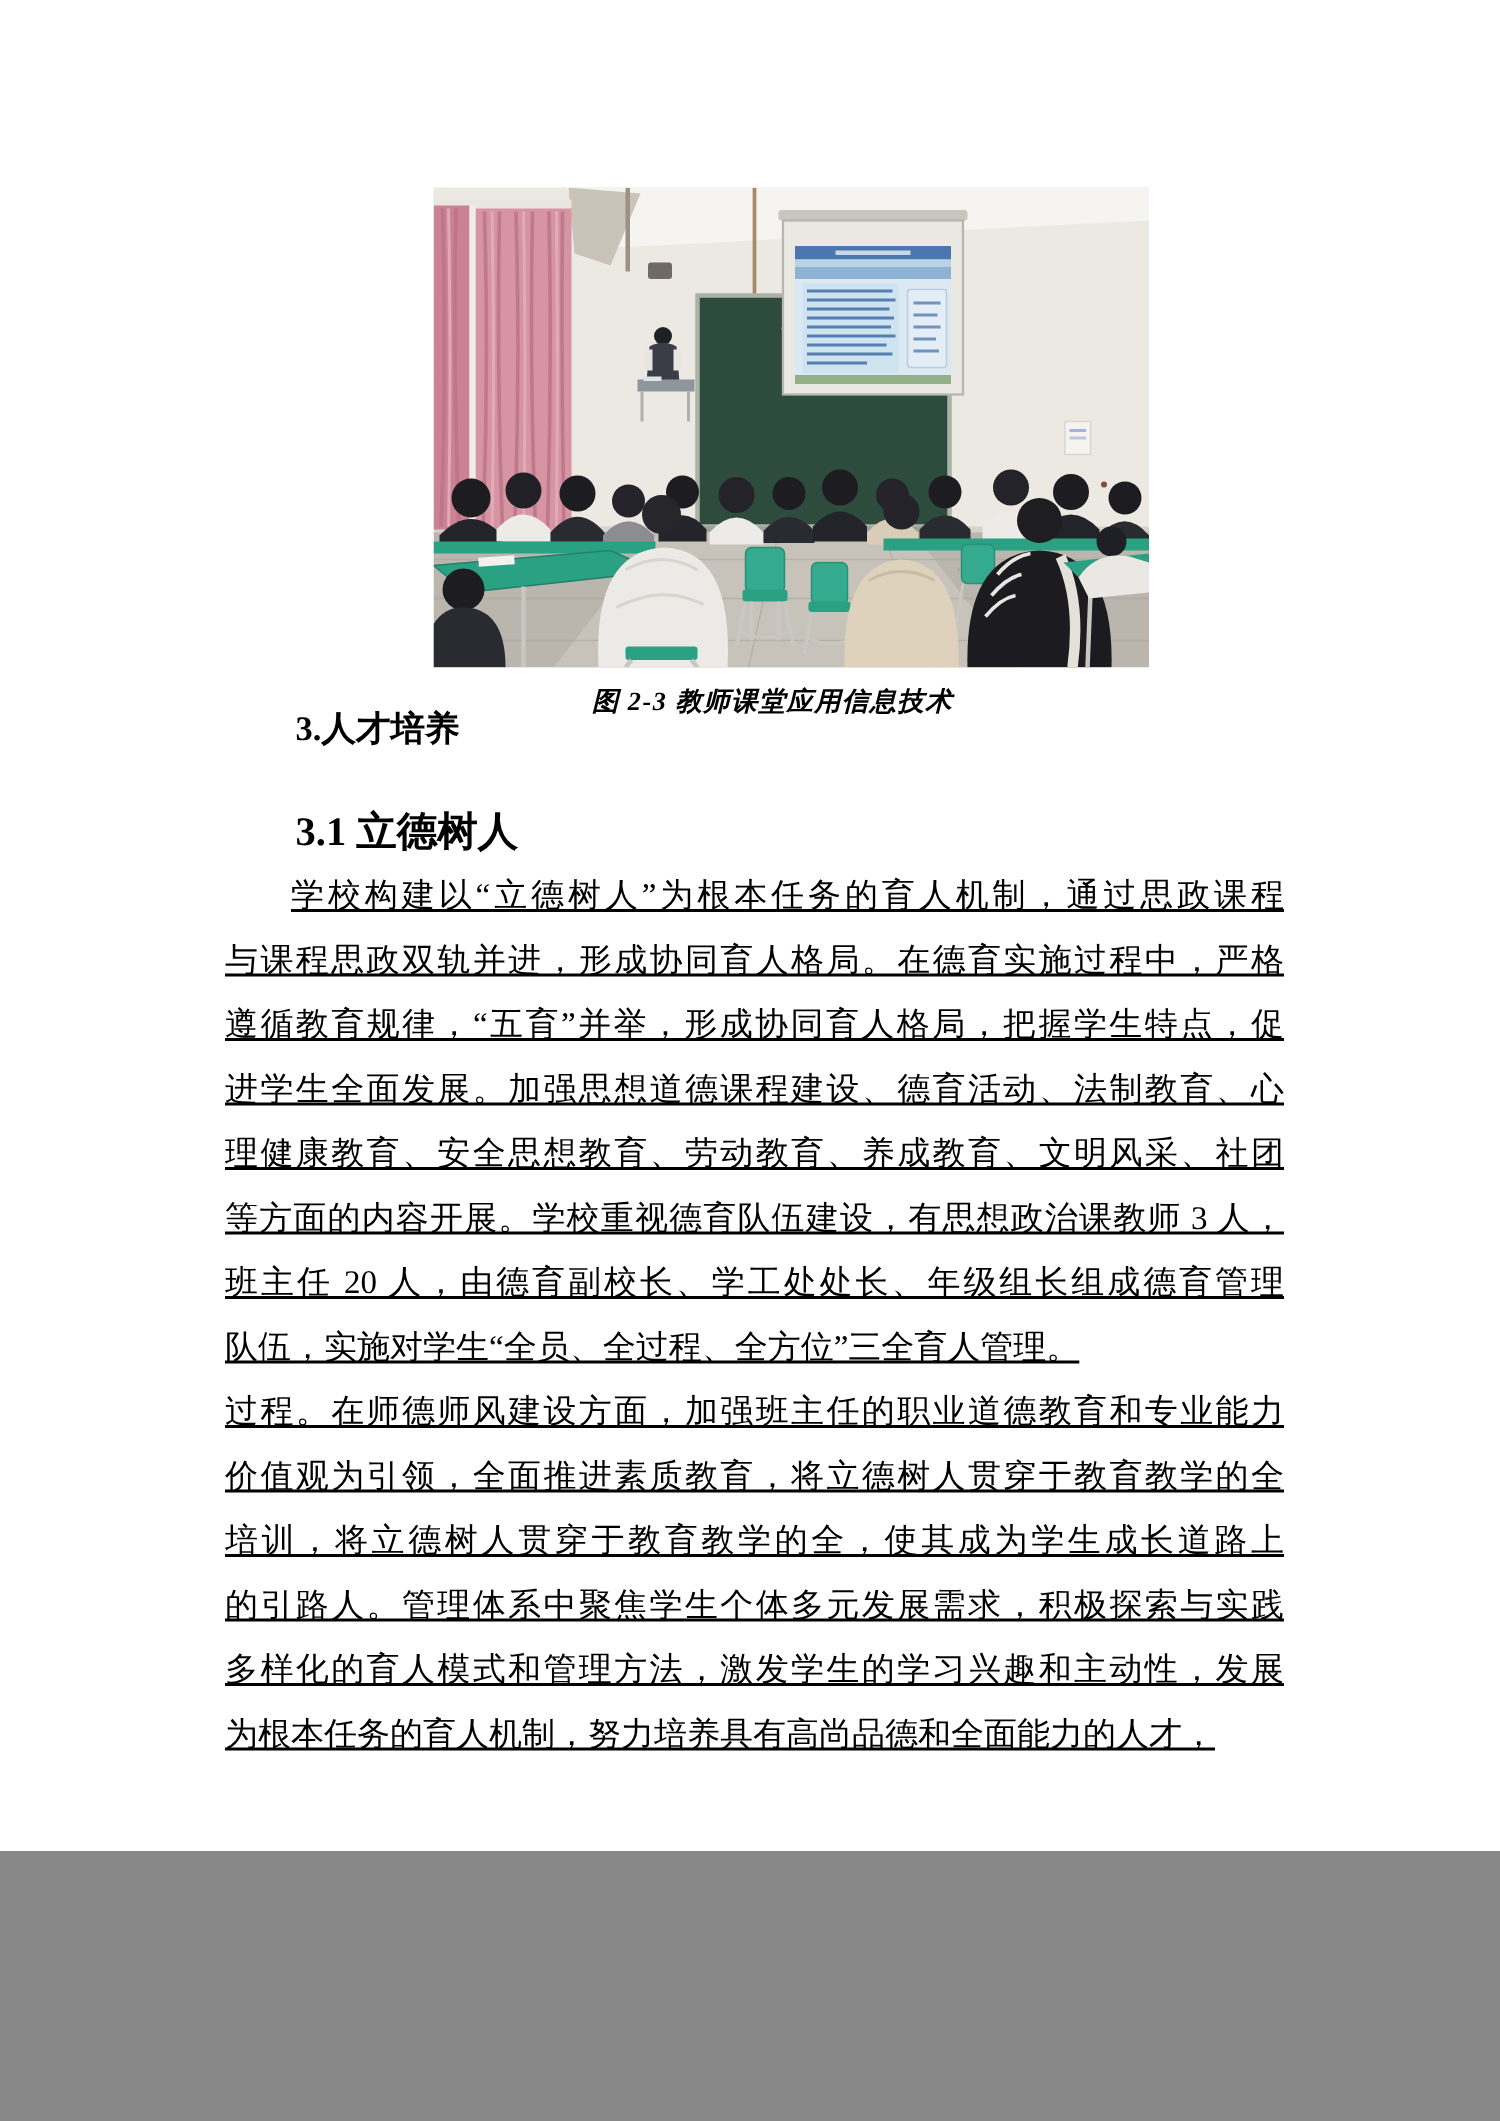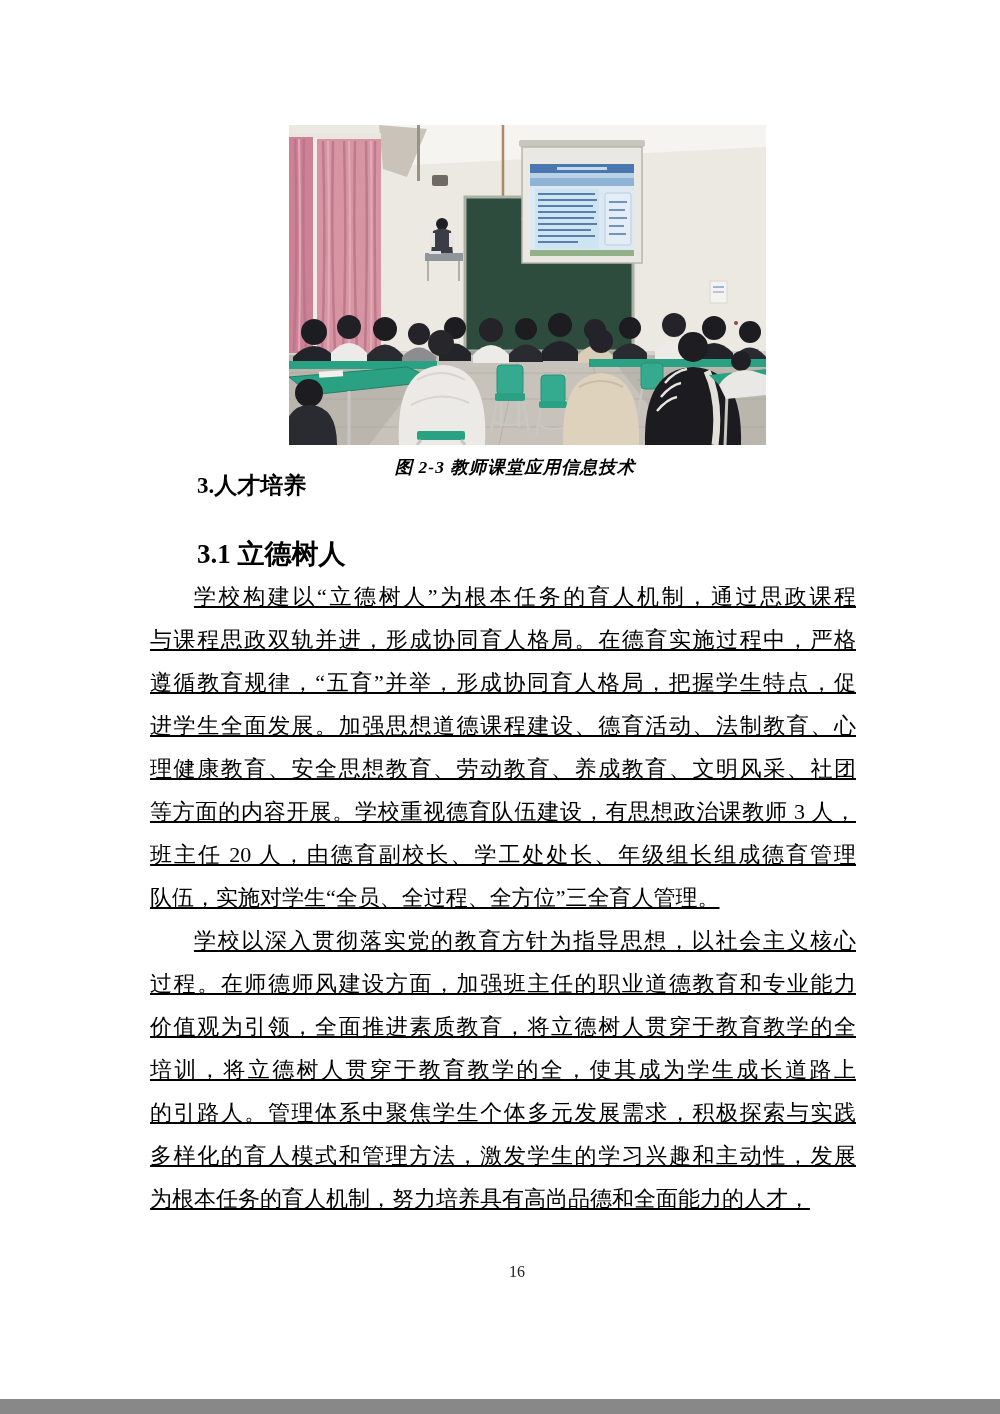--- a/index.html
+++ b/index.html
@@ -1,18 +1,18 @@
 <!DOCTYPE html>
 <html><head>
 <meta charset="utf-8">
 <style>
   html,body{margin:0;padding:0;background:#888;}
   .page{
     position:relative;
-    width:1000px;height:1399px;
+    width:1000px;height:1234px;
     margin:0 auto;
     background:#ffffff;
     font-family:"Liberation Serif","DejaVu Serif",serif;
     color:#000;
     overflow:hidden;
   }
   .figure{position:absolute;left:289px;top:125px;width:477px;}
   .photo{width:477px;height:320px;overflow:hidden;background:#ece9e3;}
   .photo svg{display:block;}
   .caption{
@@ -271,21 +271,20 @@
       <div class="line first">学校构建以“立德树人”为根本任务的育人机制，通过思政课程</div>
       <div class="line">与课程思政双轨并进，形成协同育人格局。在德育实施过程中，严格</div>
       <div class="line">遵循教育规律，“五育”并举，形成协同育人格局，把握学生特点，促</div>
       <div class="line">进学生全面发展。加强思想道德课程建设、德育活动、法制教育、心</div>
       <div class="line">理健康教育、安全思想教育、劳动教育、养成教育、文明风采、社团</div>
       <div class="line">等方面的内容开展。学校重视德育队伍建设，有思想政治课教师 3 人，</div>
       <div class="line">班主任 20 人，由德育副校长、学工处处长、年级组长组成德育管理</div>
       <div class="line end">队伍，实施对学生“全员、全过程、全方位”三全育人管理。</div>
     </div>
     <div class="para">
-      <div class="line first">学校以深入贯彻落实党的教育方针为指导思想，以社会主义核心</div>
       <div class="line">过程。在师德师风建设方面，加强班主任的职业道德教育和专业能力</div>
       <div class="line">价值观为引领，全面推进素质教育，将立德树人贯穿于教育教学的全</div>
       <div class="line">培训，将立德树人贯穿于教育教学的全，使其成为学生成长道路上</div>
       <div class="line">的引路人。管理体系中聚焦学生个体多元发展需求，积极探索与实践</div>
       <div class="line">多样化的育人模式和管理方法，激发学生的学习兴趣和主动性，发展</div>
       <div class="line end">为根本任务的育人机制，努力培养具有高尚品德和全面能力的人才，</div>
     </div>
   </div>
 
   <div class="pageno">16</div>

